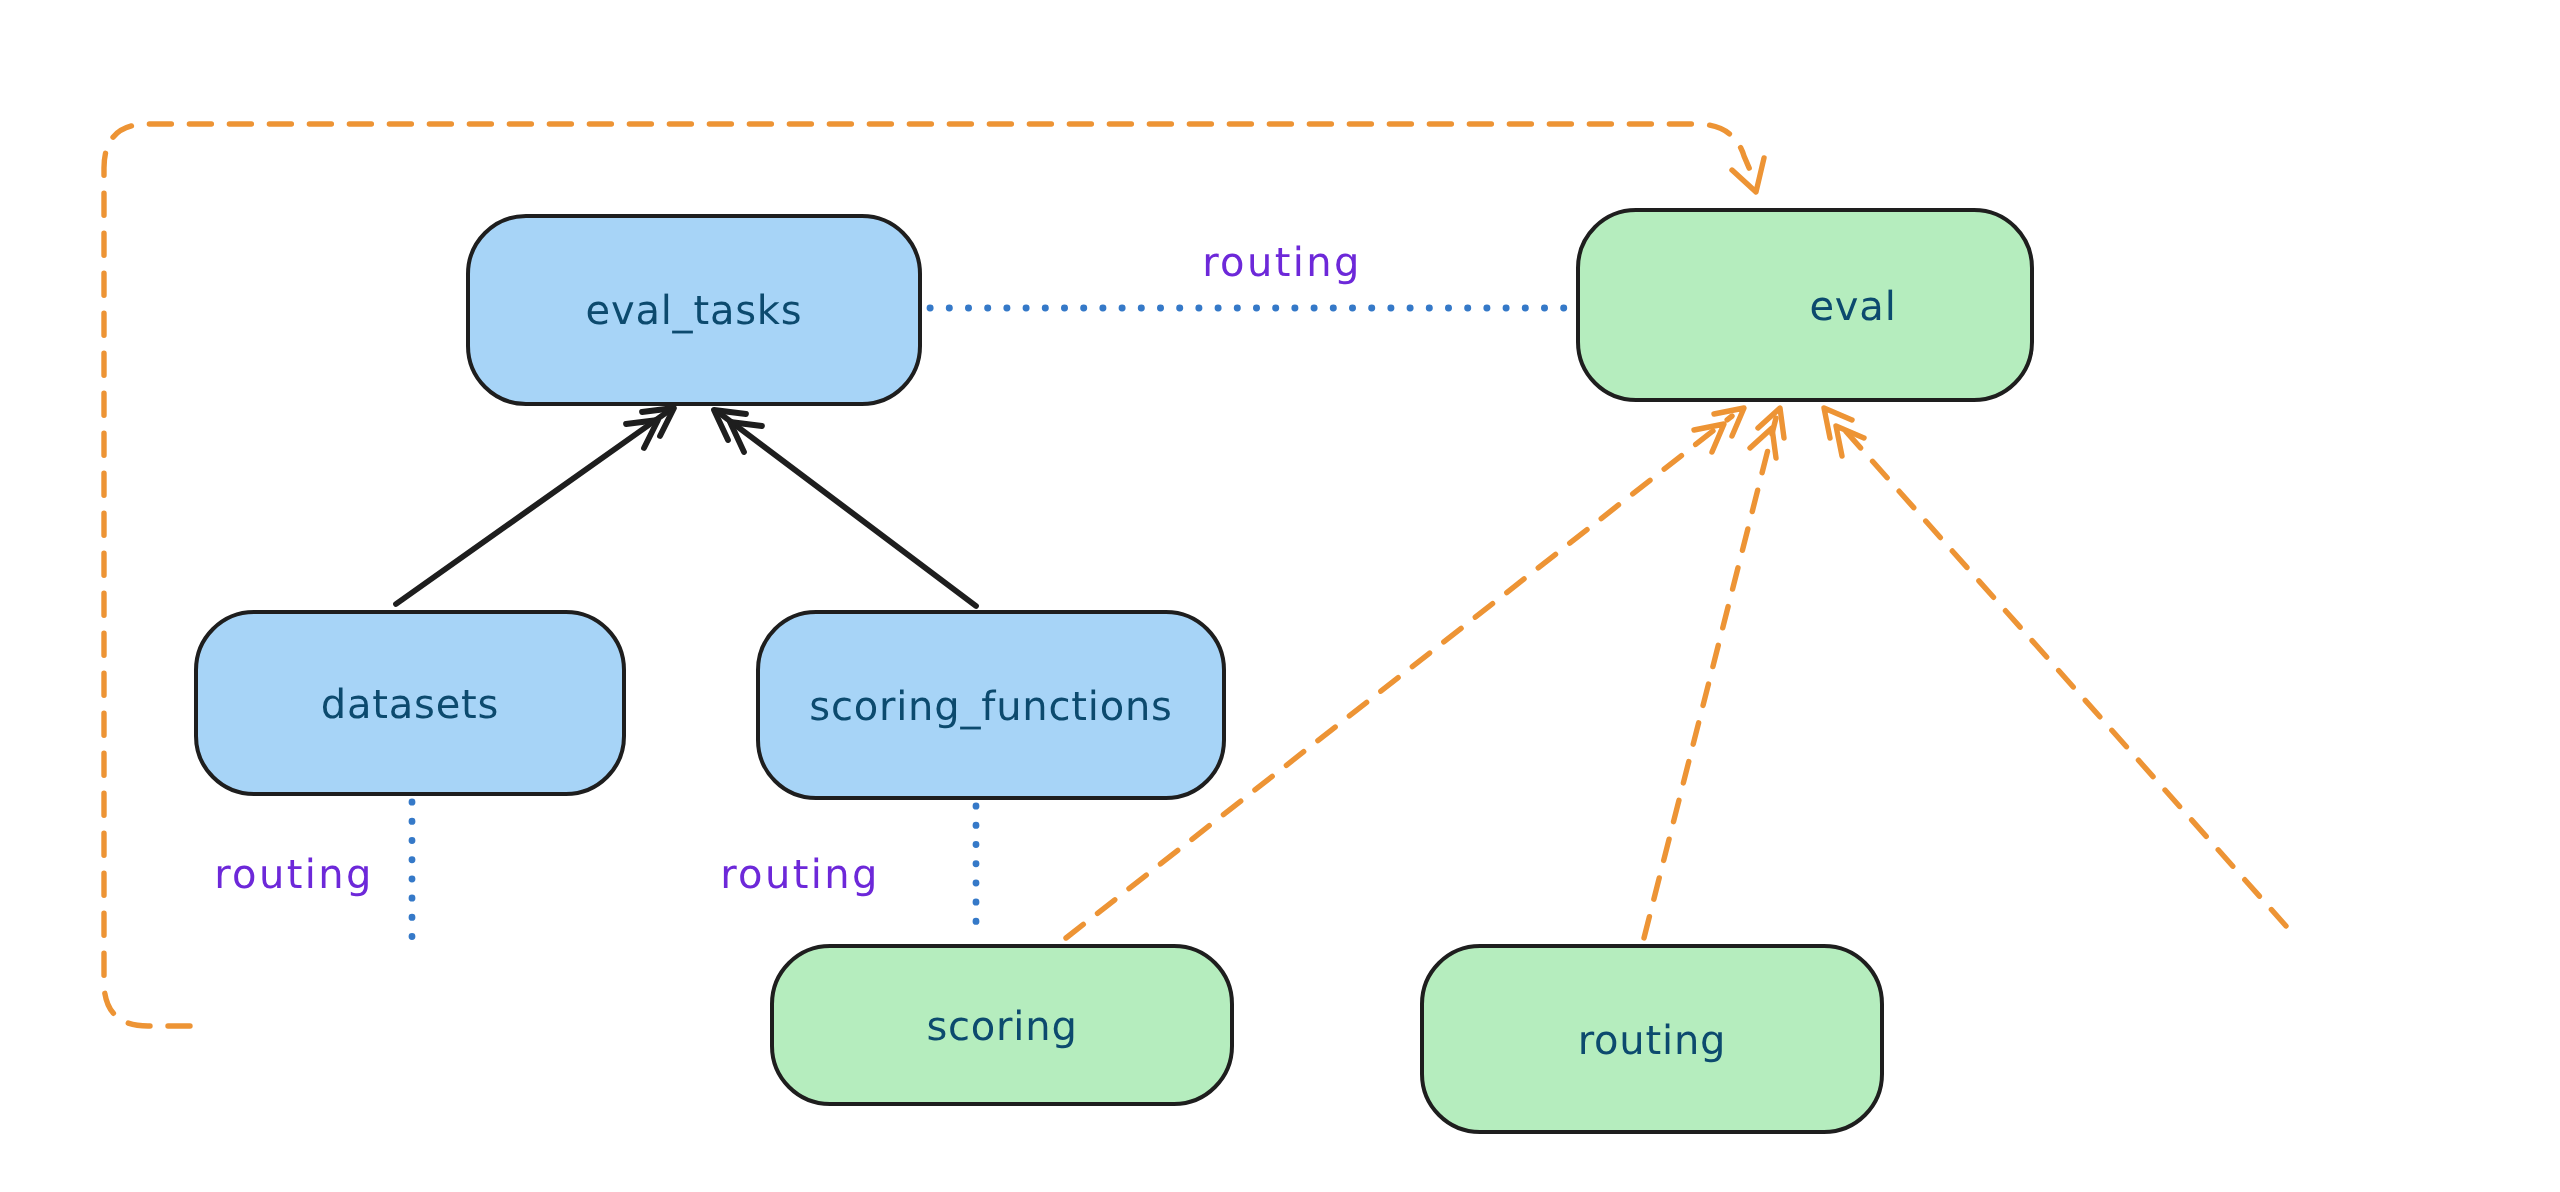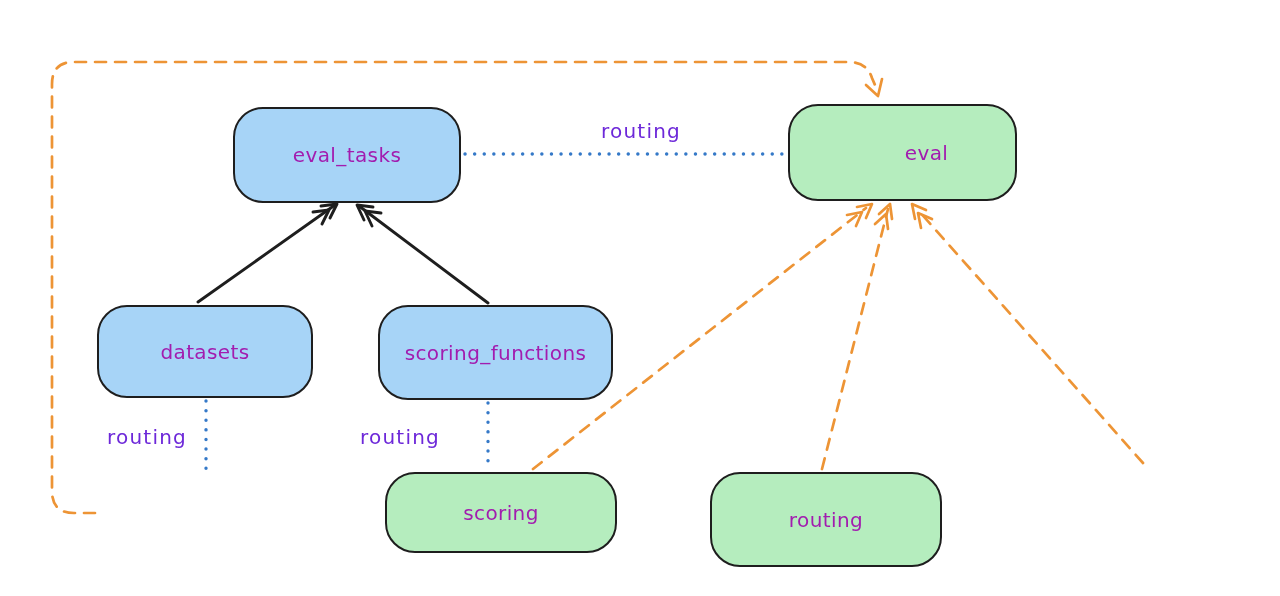--- a/index.html
+++ b/index.html
@@ -16,21 +16,21 @@
   #connectors {
     position: absolute; left: 0; top: 0;
   }
   .node {
     position: absolute;
     box-sizing: border-box;
     border: 2.6px solid #1e1e1e;
     border-radius: 30px;
     display: flex; align-items: center; justify-content: center;
     font-size: 20px;
-    color: #a21caf;
+    color: #0c4a6e;
     letter-spacing: 0.4px;
     text-align: center;
   }
   .node-blue  { background: #a7d4f7; }
   .node-green { background: #b5edbe; }
 
   .routing-label {
     position: absolute;
     transform: translate(-50%, -50%);
     color: #6d28d9;

